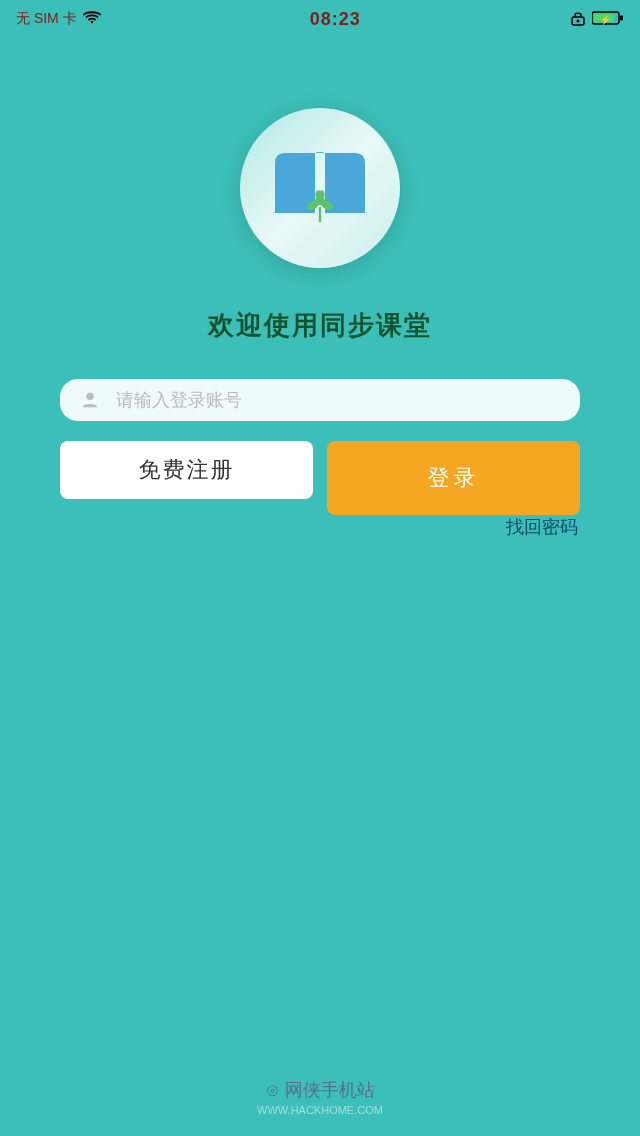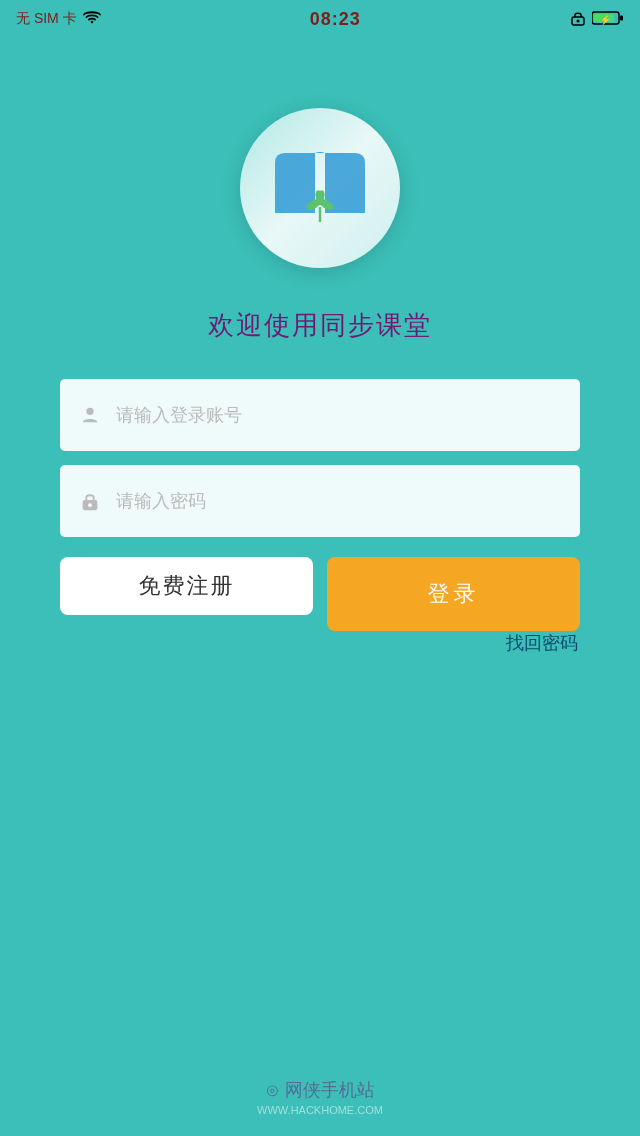--- a/index.html
+++ b/index.html
@@ -77,42 +77,42 @@
     }
 
     
     .logo-svg {
       width: 110px;
       height: 90px;
     }
 
     
     .welcome-text {
-      color: #701a75;
+      color: #14532d;
       font-size: 26px;
-      font-weight: 400;
+      font-weight: 700;
       margin-bottom: 36px;
       letter-spacing: 2px;
     }
 
     
     .form-area {
       width: 520px;
       display: flex;
       flex-direction: column;
       gap: 0;
     }
 
     .input-container {
       background: rgba(255,255,255,0.92);
-      border-radius: 5px;
+      border-radius: 18px;
       display: flex;
       align-items: center;
       padding: 0 16px;
-      height: 72px;
+      height: 42px;
       margin-bottom: 14px;
     }
 
     .input-icon {
       width: 28px;
       height: 28px;
       margin-right: 12px;
       display: flex;
       align-items: center;
       justify-content: center;
@@ -280,30 +280,20 @@
     <div class="input-container">
       <div class="input-icon">
         <svg class="user-svg" viewBox="0 0 24 24">
           <circle cx="12" cy="8" r="4" fill="#bbb"></circle>
           <path d="M4 20 C4 15 20 15 20 20" fill="#bbb"></path>
         </svg>
       </div>
       <input class="input-field" type="text" placeholder="请输入登录账号" style="">
     </div>
 
-    <div class="input-container">
-      <div class="input-icon">
-        <svg class="lock-svg" viewBox="0 0 24 24">
-          <rect x="4" y="11" width="16" height="11" rx="2" fill="#bbb"></rect>
-          <path d="M8 11 V8 C8 5 16 5 16 8 V11" fill="none" stroke="#bbb" stroke-width="2"></path>
-          <circle cx="12" cy="16.5" r="2" fill="#fff"></circle>
-        </svg>
-      </div>
-      <input class="input-field" type="password" placeholder="请输入密码" style="">
-    </div>
 
     <div class="buttons-row">
       <button class="btn-register">免费注册</button>
       <button class="btn-login">登录</button>
     </div>
 
     <div class="forgot-password">找回密码</div>
 
   </div>
 </div>

